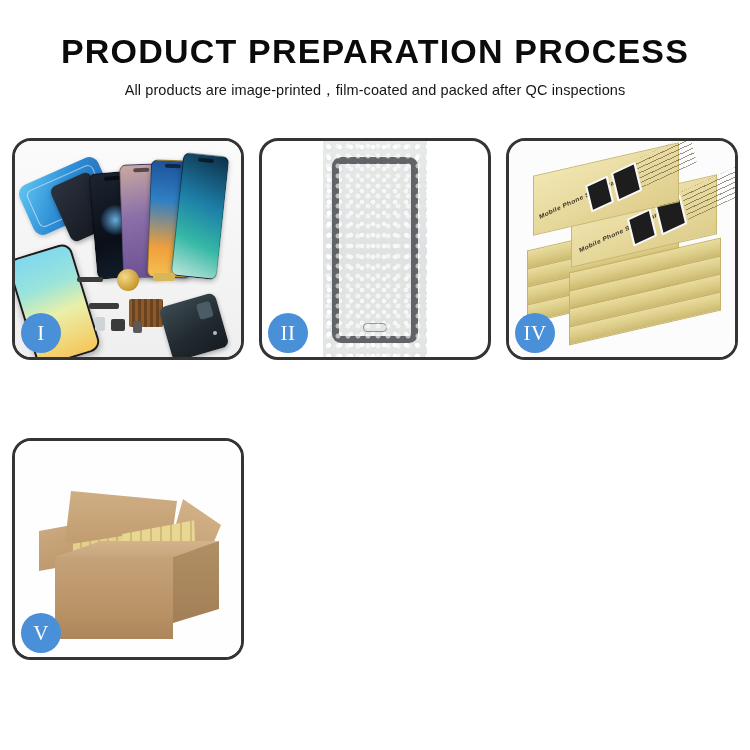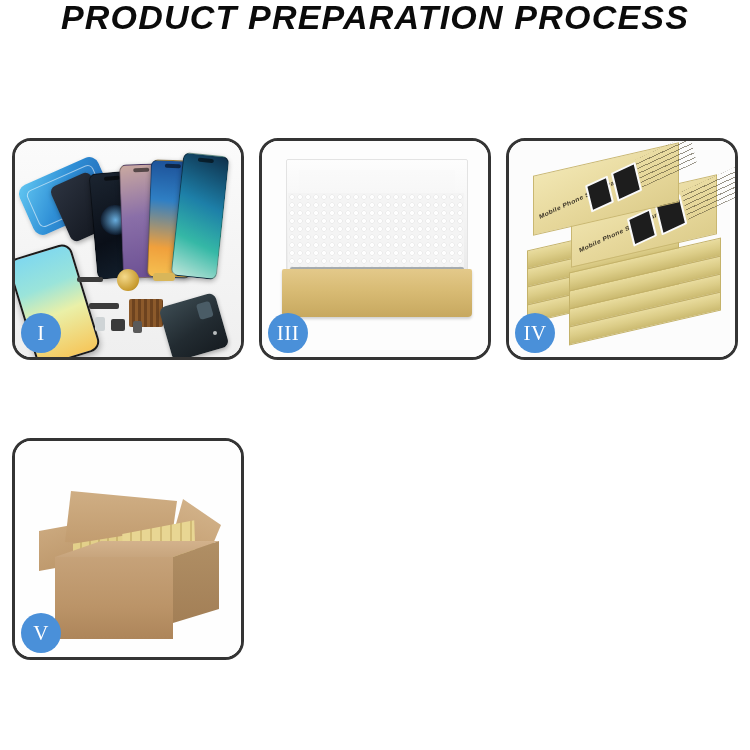--- a/index.html
+++ b/index.html
@@ -5,21 +5,21 @@
   html,body{margin:0;padding:0;}
   body{
     width:750px;height:750px;
     background:#ffffff;
     font-family:"Liberation Sans", sans-serif;
     overflow:hidden;
   }
   .page{position:relative;width:750px;height:750px;background:#fff;}
 
   
-  .header{text-align:center;font-style:italic;}
+  .header{padding-top:34px;text-align:center;}
   .title{
     font-size:34px;font-weight:700;color:#0b0b0b;
     letter-spacing:1.2px;line-height:1;white-space:nowrap;
   }
   .subtitle{
     margin-top:13px;font-size:14.5px;font-weight:400;color:#151515;
     letter-spacing:.1px;white-space:nowrap;
   }
 
   
@@ -250,20 +250,21 @@
     background:linear-gradient(120deg,rgba(255,255,255,.9),rgba(235,238,240,.5));
     clip-path:polygon(10px 0,100% 4px,88% 100%,0 80%);}
 </style>
 </head>
 <body>
 
 <div class="page">
 
   <div class="header">
     <div class="title">PRODUCT PREPARATION PROCESS</div>
+    <div class="subtitle">All products are image-printed，film-coated and packed after QC inspections</div>
   </div>
 
   <div class="grid">
 
     <div class="panel">
       <div class="stage">
         <div class="p1-bg"></div>
         <div class="film"></div>
         <div class="film-phone"></div>
         <div class="fan">
@@ -290,31 +291,32 @@
           <div class="pt" style="left:18px;top:48px;width:10px;height:14px;background:#cfd4d6;"></div>
           <div class="pt" style="left:34px;top:50px;width:14px;height:12px;"></div>
           <div class="pt" style="left:56px;top:52px;width:9px;height:12px;background:#5a5a5a;"></div>
           <div class="backplate"></div>
           <div class="pt" style="left:136px;top:62px;width:4px;height:4px;background:#b9bdbf;border-radius:50%;"></div>
         </div>
       </div>
       <div class="badge">I</div>
     </div>
 
-
     <div class="panel">
       <div class="stage">
-        <div class="p3-bg"></div>
-        <div class="box-lid"></div>
-        <div class="foam"></div>
-        <div class="tray-inner"></div>
-        <div class="tray"></div>
+        <div class="bubble-area">
+          <div class="screen-g">
+            <div class="home-btn"></div>
+          </div>
+          <div class="bubble-overlay"></div>
+        </div>
       </div>
-      <div class="badge">III</div>
+      <div class="badge">II</div>
     </div>
+
 
     <div class="panel">
       <div class="stage">
         <div class="p4-bg"></div>
         <div class="stackwrap">
           <div class="slab" style="top:128px;"></div>
           <div class="slab" style="top:110px;"></div>
           <div class="slab" style="top:92px;"></div>
           <div class="slab" style="top:74px;"></div>
           <div class="slab2" style="top:150px;"></div>

